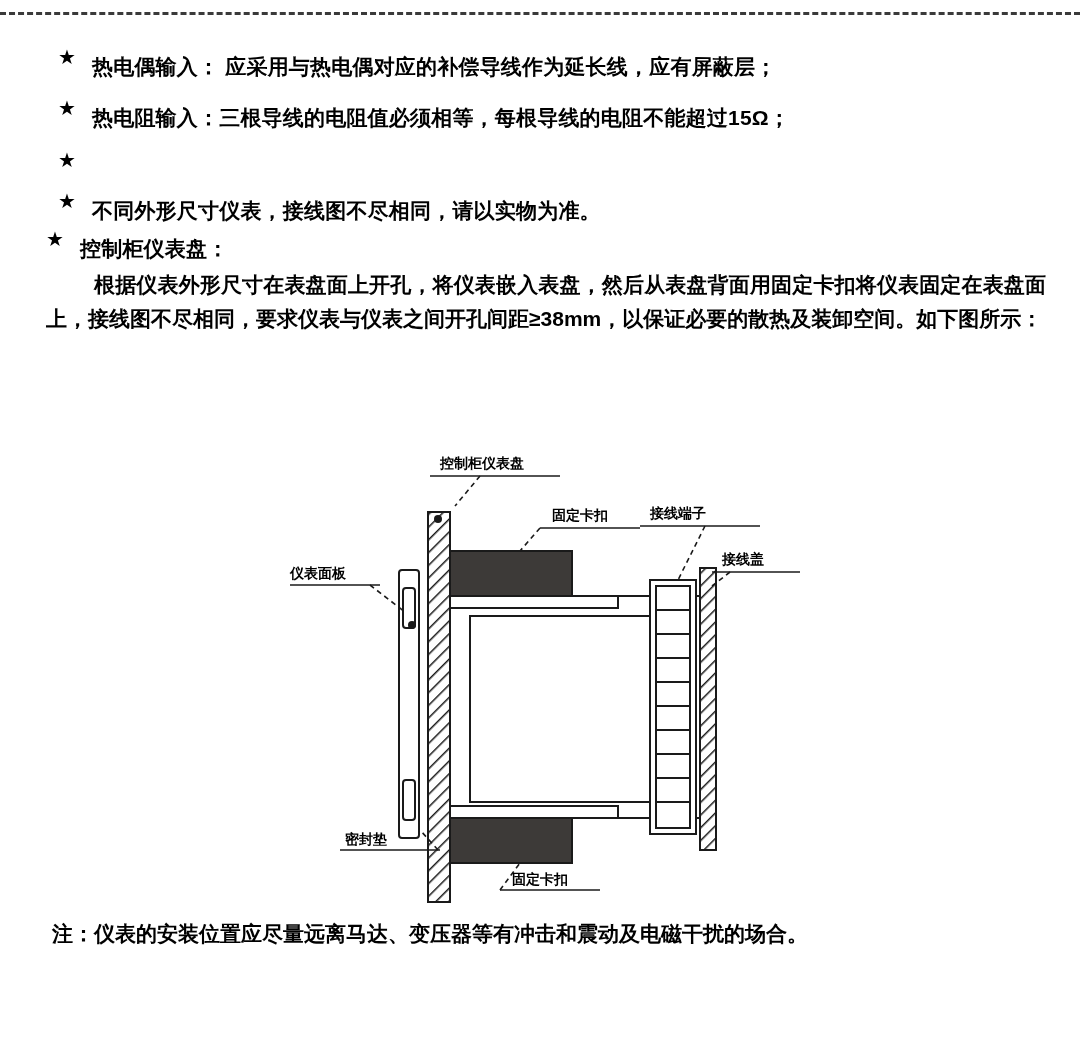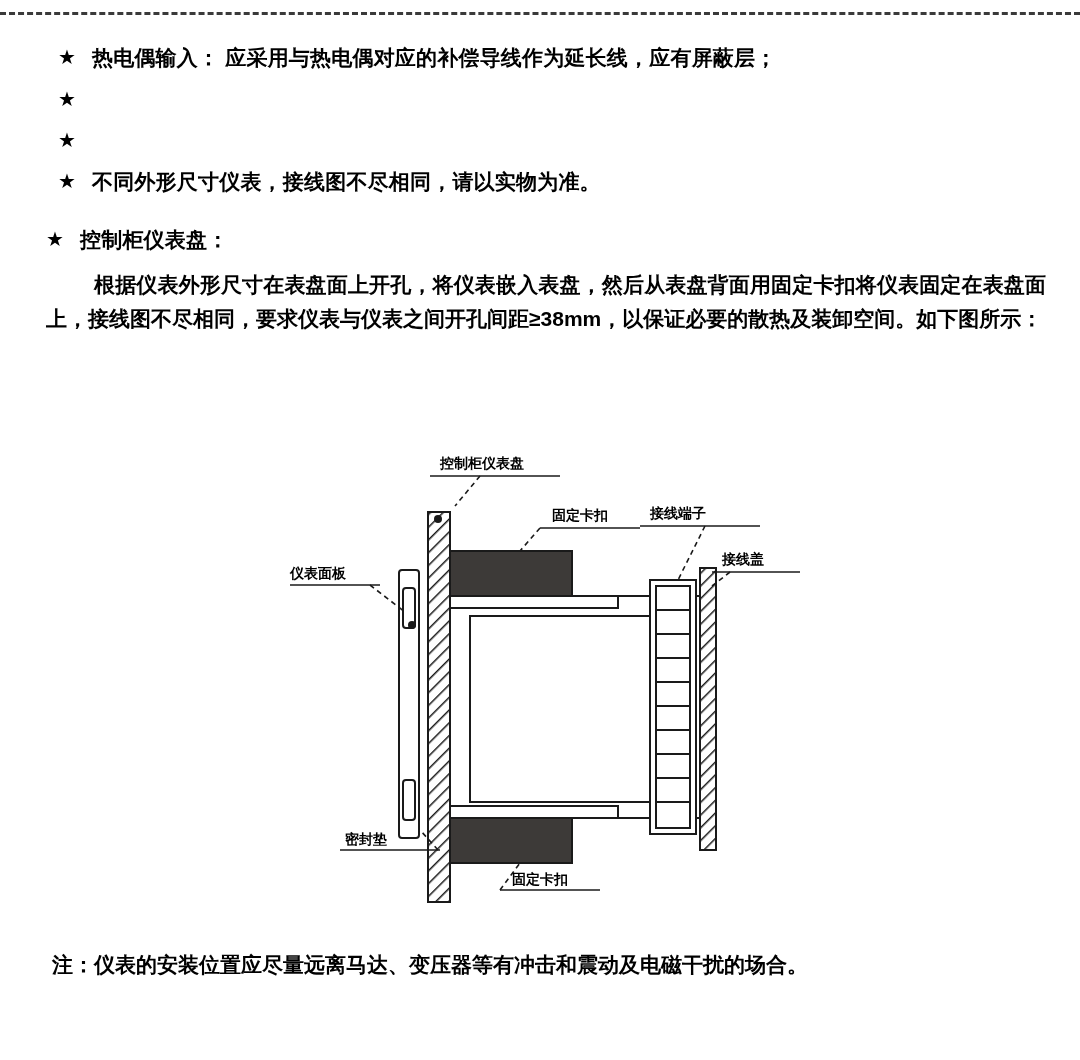--- a/index.html
+++ b/index.html
@@ -45,20 +45,21 @@
     letter-spacing: 0.2px;
   }
   .star {
     width: 34px;
     flex: 0 0 34px;
     font-size: 20px;
     line-height: 1.35;
   }
   .bullet-text {
     line-height: 1.35;
+    margin-top: 9px;
   }
   .bullets2 {
     position: absolute;
     top: 226px;
     left: 46px;
     width: 1010px;
   }
   .para {
     position: absolute;
     top: 268px;
@@ -76,21 +77,21 @@
     top: 420px;
     left: 0px;
     width: 1080px;
     height: 520px;
   }
   .figure svg {
     display: block;
   }
   .note {
     position: absolute;
-    top: 950px;
+    top: 919px;
     left: 52px;
     width: 1000px;
     font-size: 21px;
     font-weight: bold;
     line-height: 1.4;
   }
   .lbl {
     font-size: 14px;
     font-weight: bold;
     font-family: "Liberation Sans", "DejaVu Sans", sans-serif;
@@ -103,20 +104,21 @@
 
   <div class="top-rule"></div>
 
   <div class="bullets">
     <div class="bullet-row">
       <span class="star">★</span>
       <span class="bullet-text">热电偶输入：  应采用与热电偶对应的补偿导线作为延长线，应有屏蔽层；</span>
     </div>
     <div class="bullet-row">
       <span class="star">★</span>
+      <span class="bullet-text">热电阻输入：三根导线的电阻值必须相等，每根导线的电阻不能超过15Ω；</span>
     </div>
     <div class="bullet-row">
       <span class="star">★</span>
     </div>
     <div class="bullet-row">
       <span class="star">★</span>
       <span class="bullet-text">不同外形尺寸仪表，接线图不尽相同，请以实物为准。</span>
     </div>
   </div>
 

